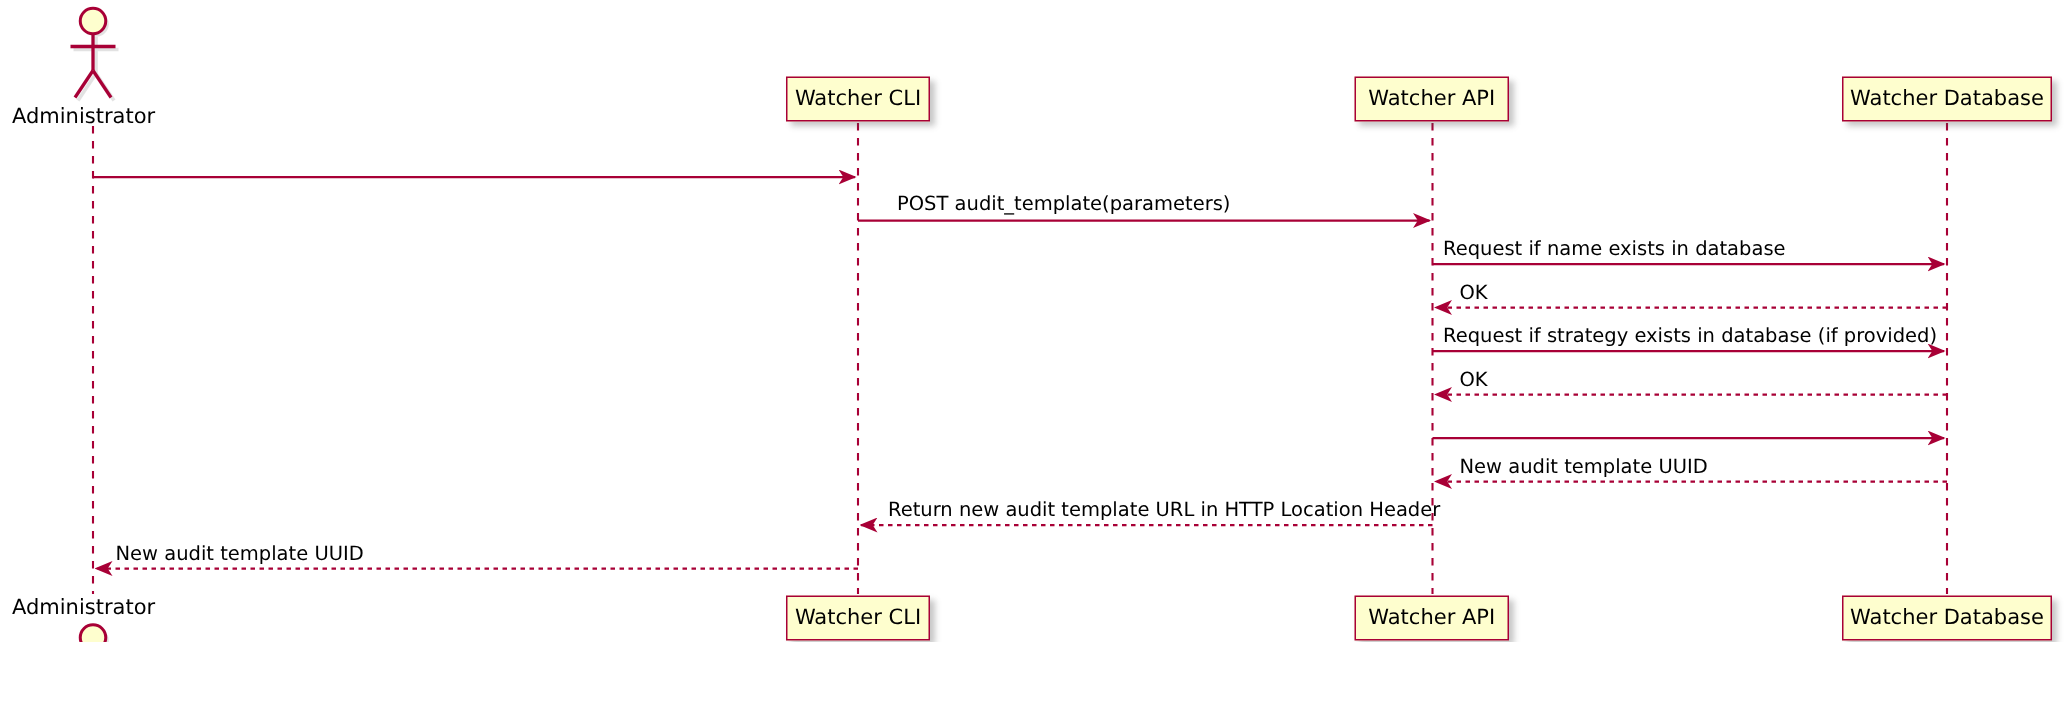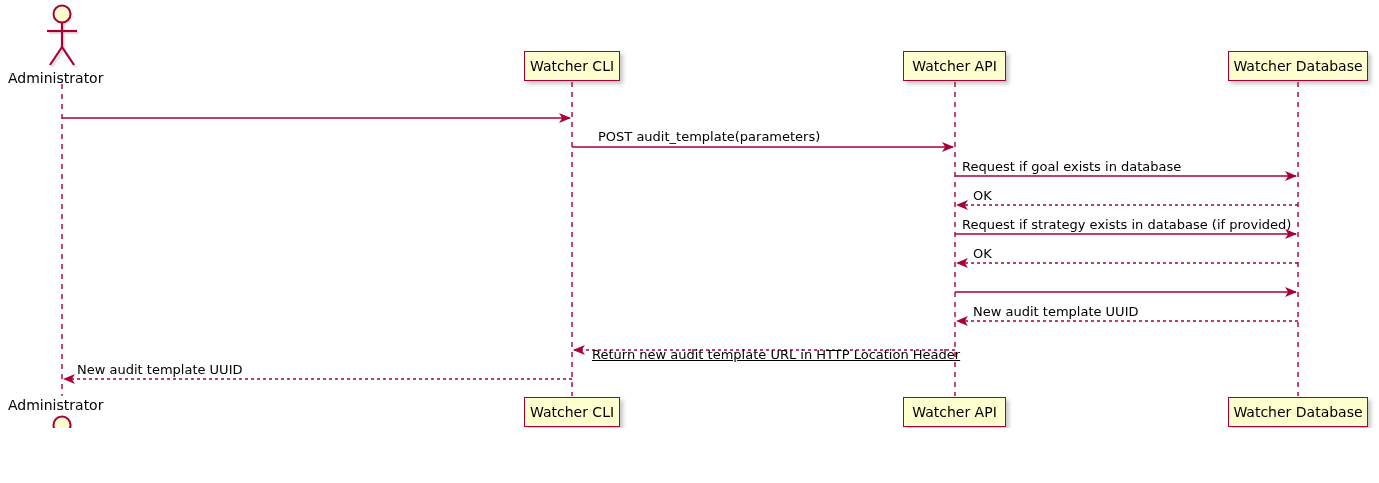--- a/index.html
+++ b/index.html
@@ -149,28 +149,28 @@
 
   <div class="participant" style="left:524px; top:397px; width:96px;">Watcher CLI</div>
 
   <div class="participant" style="left:903px; top:397px; width:103px;">Watcher API</div>
 
   <div class="participant" style="left:1228px; top:397px; width:140px;">Watcher Database</div>
 
 
   <div class="msg-label" style="left:598px; top:130px;">POST audit_template(parameters)</div>
 
-  <div class="msg-label" style="left:962px; top:160px;">Request if goal exists in database</div>
+  <div class="msg-label" style="left:962px; top:160px;">Request if name exists in database</div>
 
   <div class="msg-label" style="left:973px; top:189px;">OK</div>
 
   <div class="msg-label" style="left:962px; top:218px;text-align:right;">Request if strategy exists in database (if provided)</div>
 
   <div class="msg-label" style="left:973px; top:247px;">OK</div>
 
 
   <div class="msg-label" style="left:973px; top:305px;">New audit template UUID</div>
 
-  <div class="msg-label" style="left:592px; top:348px;text-decoration:underline;">Return new audit template URL in HTTP Location Header</div>
+  <div class="msg-label" style="left:592px; top:334px;">Return new audit template URL in HTTP Location Header</div>
 
   <div class="msg-label" style="left:77px; top:363px;">New audit template UUID</div>
 
 </div>
 
 </body></html>

